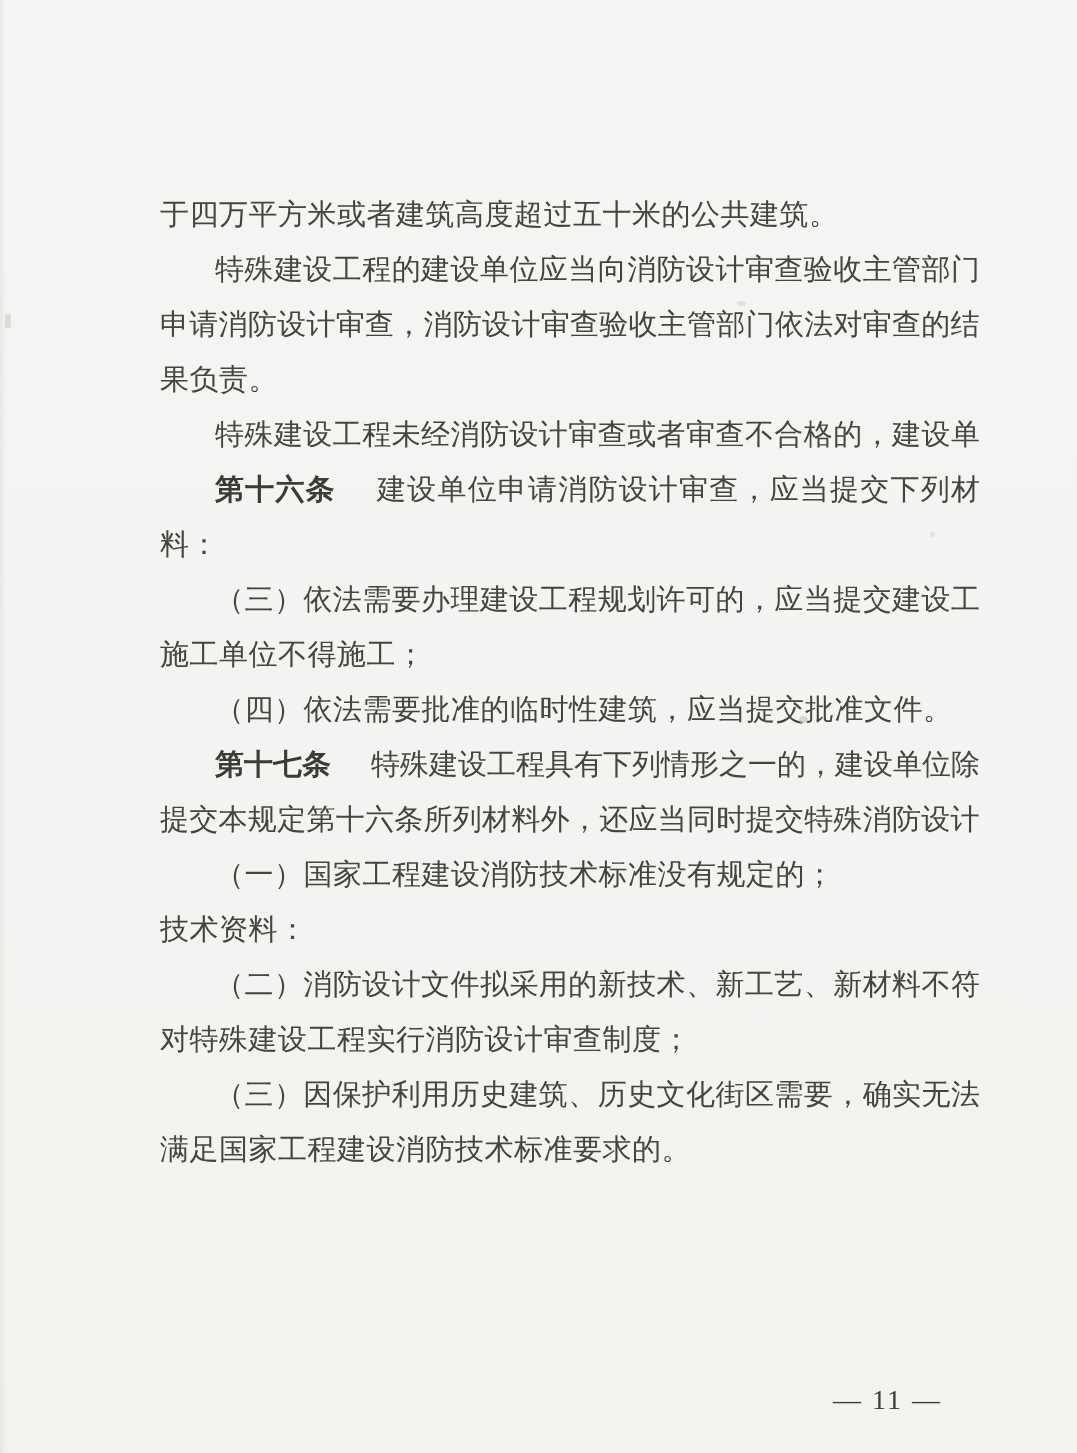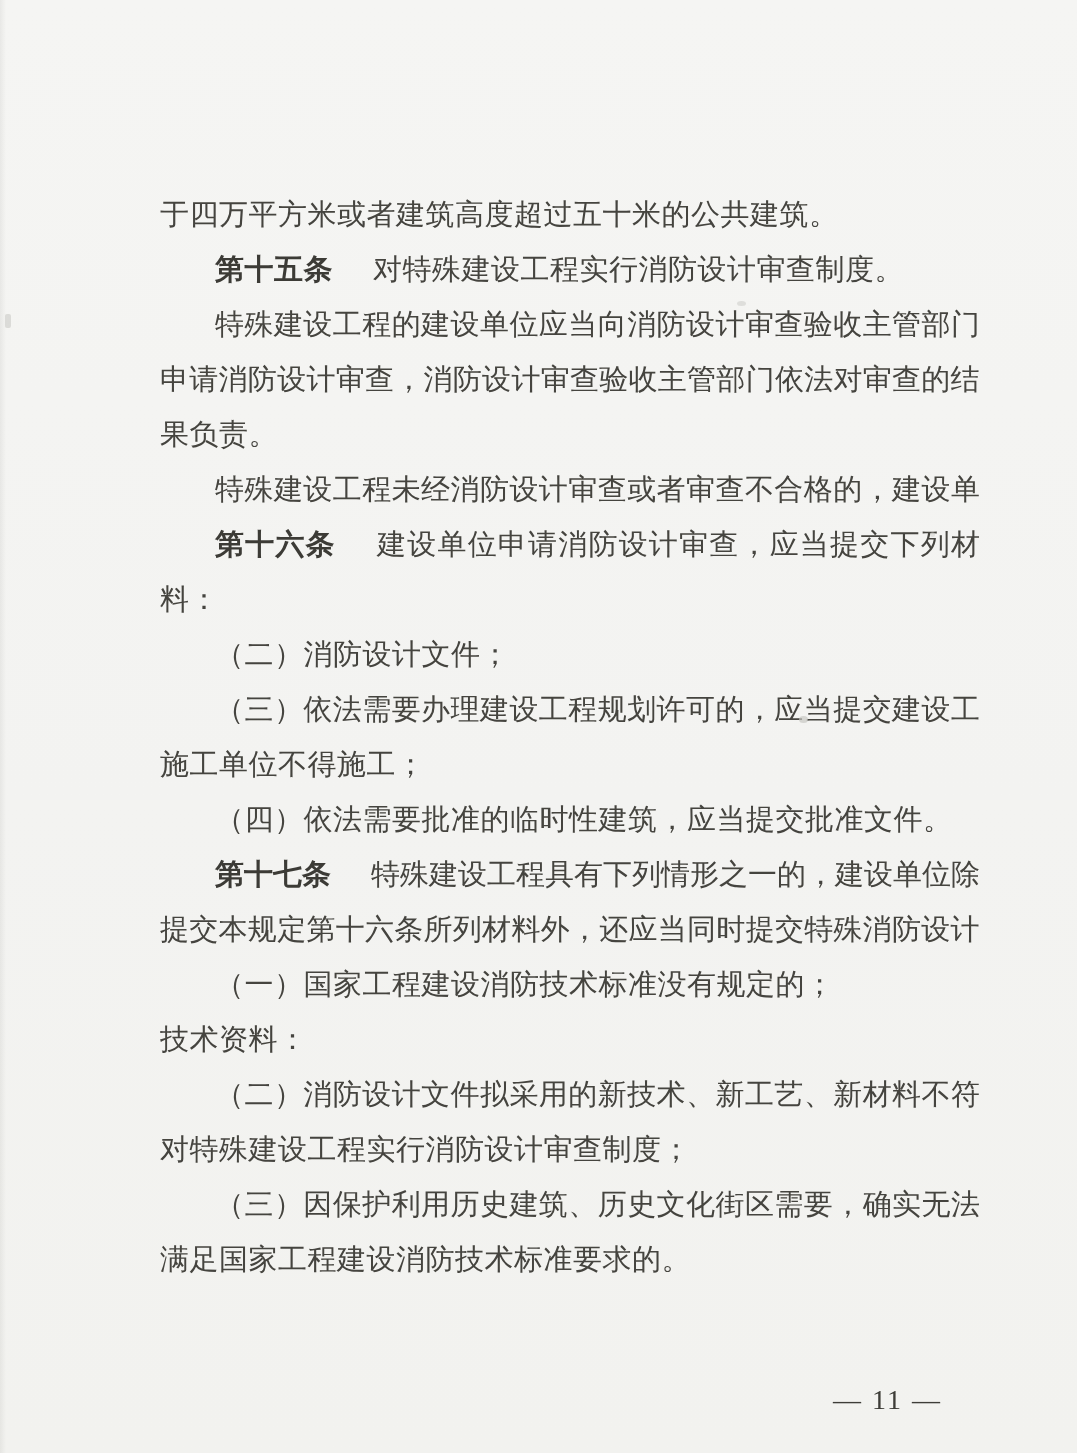--- a/index.html
+++ b/index.html
@@ -84,21 +84,20 @@
   .speck.s2 { left: 737px; top: 301px; width: 9px;  height: 5px;  opacity: .5; }
   .speck.s3 { left: 799px; top: 716px; width: 9px;  height: 7px;  opacity: .7; }
   .speck.s4 { left: 930px; top: 532px; width: 5px;  height: 5px;  opacity: .4; }
 </style>
 </head>
 <body>
 
 <div class="page">
   <div class="doc-body" id="doc-body">
       <div class="line"><span>于四万平方米或者建筑高度超过五十米的公共建筑。</span></div>
-      <div class="line indent"><span class="article-no">第十五条</span><span>对特殊建设工程实行消防设计审查制度。</span></div>
       <div class="line indent fill">
         <span>特</span>
         <span>殊</span>
         <span>建</span>
         <span>设</span>
         <span>工</span>
         <span>程</span>
         <span>的</span>
         <span>建</span>
         <span>设</span>
@@ -200,21 +199,20 @@
         <span>，</span>
         <span>应</span>
         <span>当</span>
         <span>提</span>
         <span>交</span>
         <span>下</span>
         <span>列</span>
         <span>材</span>
       </div>
       <div class="line"><span>料：</span></div>
-      <div class="line indent"><span>（二）消防设计文件；</span></div>
       <div class="line indent fill">
         <span>（</span>
         <span>三</span>
         <span>）</span>
         <span>依</span>
         <span>法</span>
         <span>需</span>
         <span>要</span>
         <span>办</span>
         <span>理</span>

